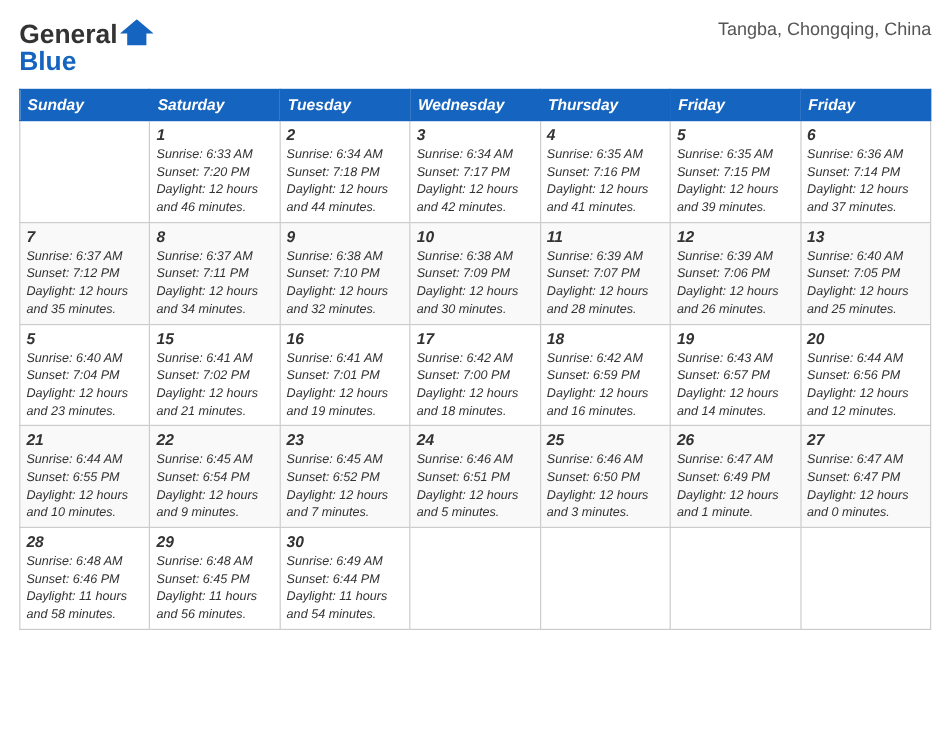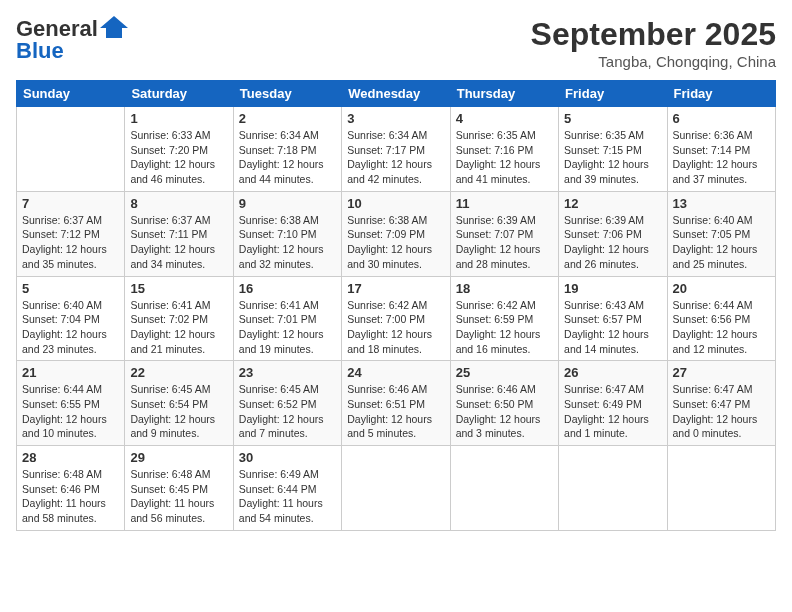--- a/index.html
+++ b/index.html
@@ -43,20 +43,21 @@
       color: #333;
     }
     .location-title {
       font-size: 15px;
       color: #555;
     }
     .calendar {
       width: 100%;
       border-collapse: collapse;
       border: 1px solid #ccc;
+      font-style: italic;
     }
     .calendar th {
       background-color: #1565c0;
       color: #fff;
       text-align: left;
       padding: 5px 6px;
       font-size: 13px;
       font-weight: bold;
       border: 1px solid #1565c0;
     }
@@ -94,21 +95,20 @@
   <div class="logo">
     <div class="logo-text">
       <span class="logo-general">General</span>
       <svg class="logo-icon" viewBox="0 0 28 22">
         <polygon points="14,0 28,12 22,12 22,22 6,22 6,12 0,12" fill="#1565c0"></polygon>
       </svg>
     </div>
     <span style="font-size:22px;font-weight:bold;color:#1565c0;margin-top:-4px;">Blue</span>
   </div>
   <div class="title-block">
-    <div class="month-title">September 2025</div>
     <div class="location-title">Tangba, Chongqing, China</div>
   </div>
 </div>
 
 <table class="calendar">
   <thead>
     <tr>
     <th>Sunday</th>
         <th>Saturday</th>
         <th>Tuesday</th>

